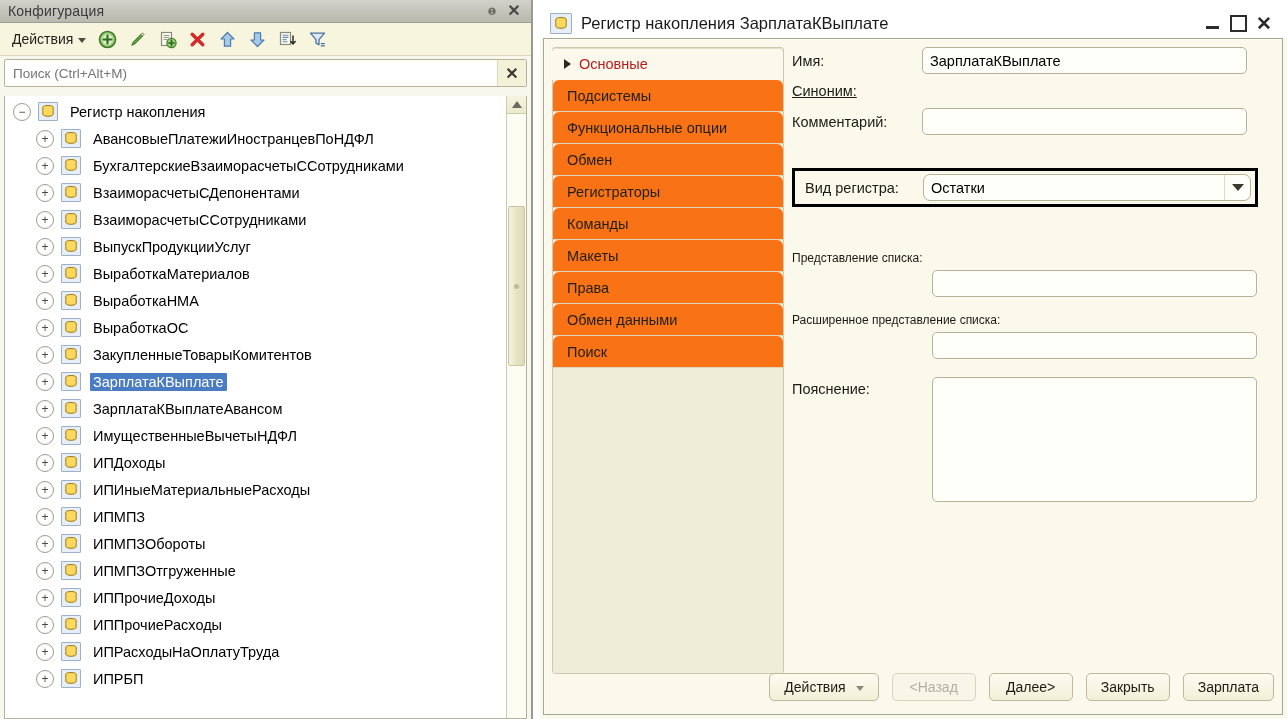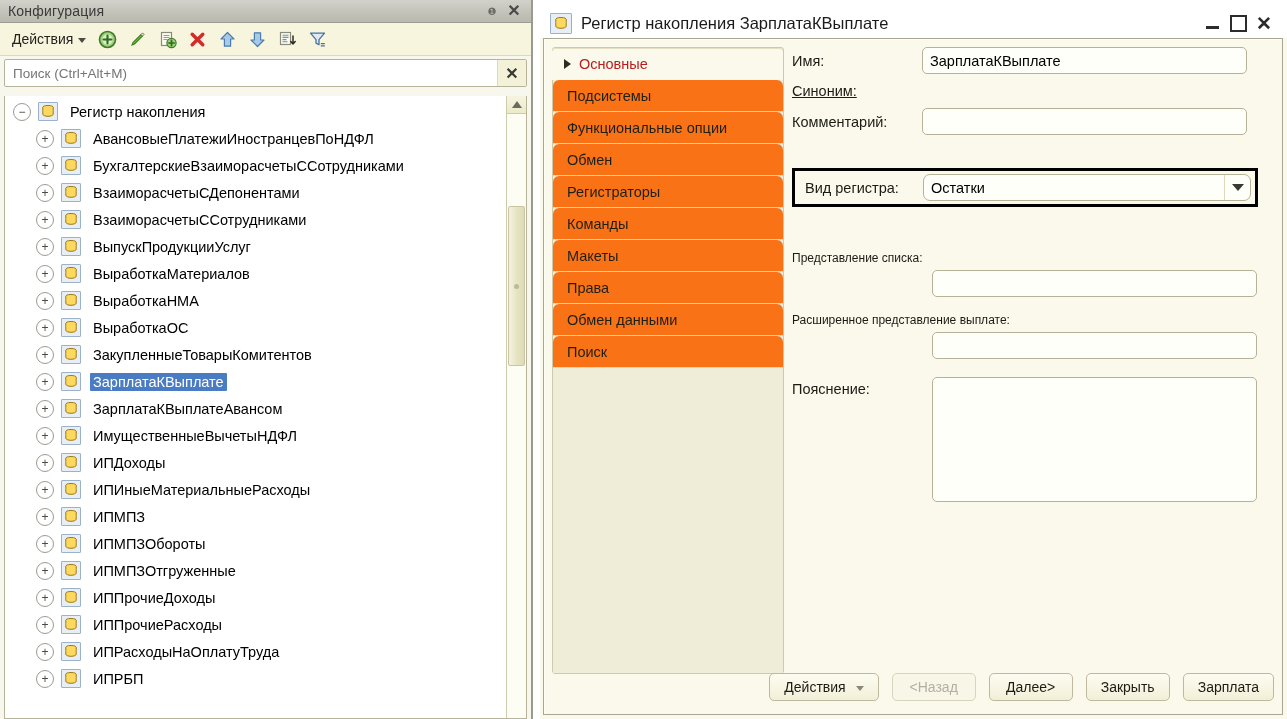--- a/index.html
+++ b/index.html
@@ -650,21 +650,21 @@
             </span>
         </div>
       </div>
 
       <div id="row-list-pres">
         <span class="fstack-label">Представление списка:</span>
         <div class="fstack-input"></div>
       </div>
 
       <div id="row-ext-pres">
-        <span class="fstack-label">Расширенное представление выплате:</span>
+        <span class="fstack-label">Расширенное представление списка:</span>
         <div class="fstack-input"></div>
       </div>
 
       <div id="row-note">
         <span class="flabel">Пояснение:</span>
         <div id="note-area"></div>
       </div>
 
     </div>
 

